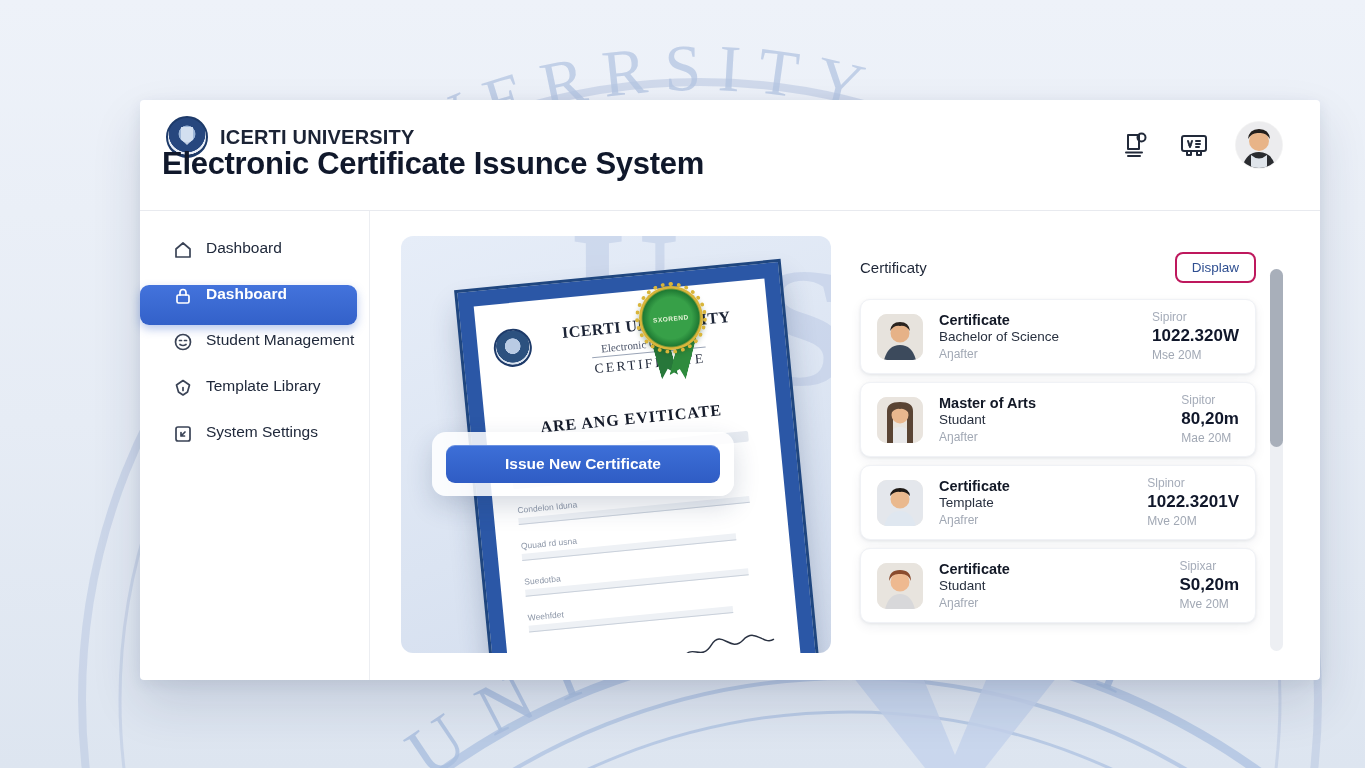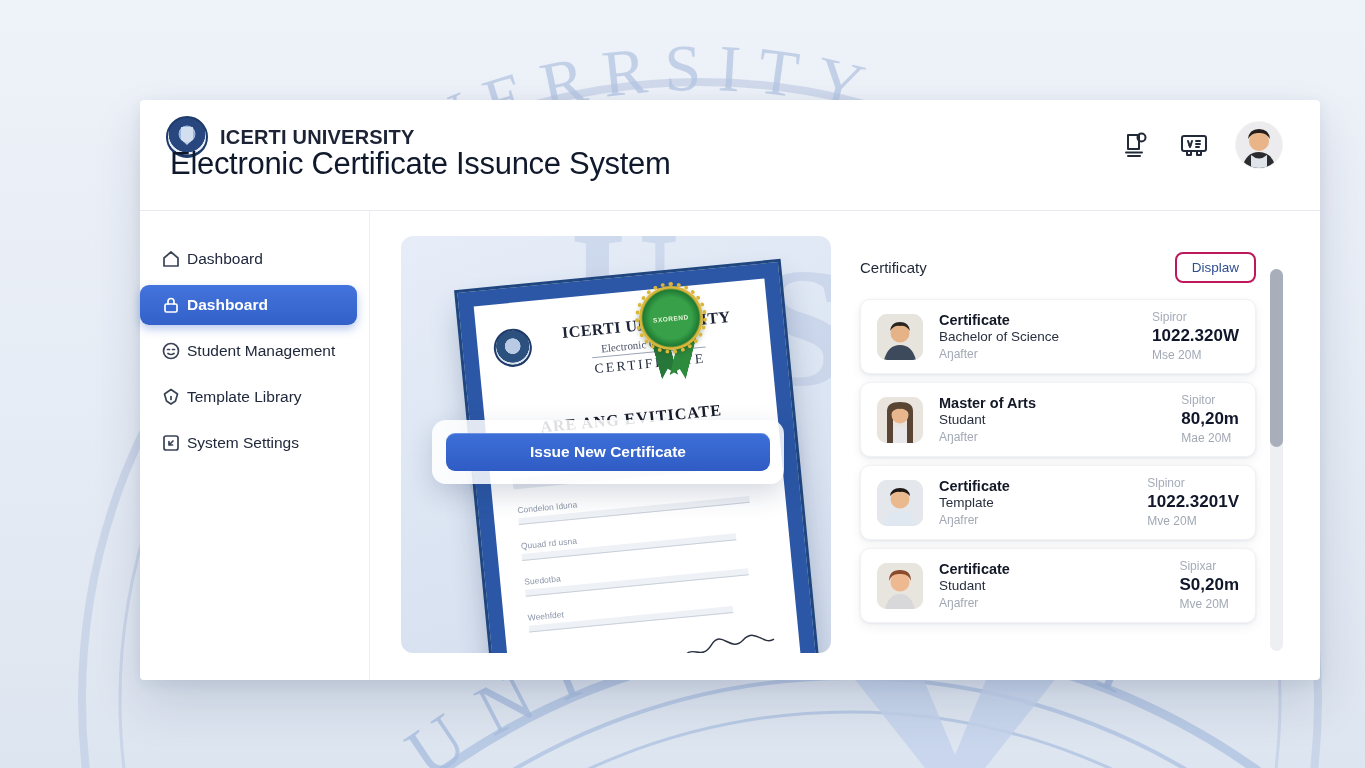--- a/index.html
+++ b/index.html
@@ -23,33 +23,33 @@
   .header { position:absolute; left:0; top:0; right:0; height:110px; }
   .brand-row { position:absolute; left:26px; top:16px; display:flex; align-items:center; gap:12px; }
   .logo-badge {
     width:42px; height:42px; border-radius:50%;
     background:radial-gradient(circle at 50% 42%, #9db6d8 0 28%, #27477e 30% 62%, #e8eef7 64% 70%, #203a66 72%);
     border:2px solid #1d3a69; position:relative;
   }
   .logo-badge::after{ content:""; position:absolute; left:13px; top:9px; width:12px; height:18px;
     background:#dce6f4; clip-path:polygon(0 0,100% 0,100% 70%,50% 100%,0 70%); opacity:.85;}
   .university-name { font-size:20px; font-weight:700; letter-spacing:.2px; color:#1b2335; }
-  .page-title { position:absolute; left:30px; top:46px; font-size:31px; font-weight:400; color:#10182b; letter-spacing:-.3px; }
+  .page-title { position:absolute; left:22px; top:46px; font-size:31px; font-weight:700; color:#10182b; letter-spacing:-.3px; }
   .header-actions { position:absolute; right:38px; top:22px; display:flex; align-items:center; gap:26px; }
   .hdr-icon { width:32px; height:32px; display:flex; align-items:center; justify-content:center; cursor:pointer; }
   .avatar-circle {
     width:46px; height:46px; border-radius:50%; overflow:hidden; background:#ececee;
     box-shadow:0 0 0 1px rgba(0,0,0,.05); cursor:pointer;
   }
   .header-divider { position:absolute; left:0; right:0; top:110px; height:1px; background:#e8eaef; }
 
   
   .sidebar { position:absolute; left:0; top:111px; width:230px; bottom:0; border-right:1px solid #eceef2; padding-top:28px; }
   .nav-item {
-    display:flex; align-items:center; gap:6px; height:40px; padding-left:20px;
+    display:flex; gap:13px; height:40px; padding-left:32px;
     margin:0 12px 6px 0; border-radius:9px; font-size:15.5px; color:#20293b; cursor:pointer;
   }
   .nav-item .nav-ic { width:21px; height:21px; flex:0 0 21px; display:flex; align-items:center; justify-content:center; }
   .nav-item.active {
     background:linear-gradient(180deg,#4373dc,#3361c9); color:#fff; font-weight:600;
     box-shadow:0 4px 10px rgba(51,97,201,.35);
   }
   svg.ic { stroke:#3a4356; stroke-width:1.7; fill:none; stroke-linecap:round; stroke-linejoin:round; }
   .nav-item.active svg.ic { stroke:#fff; }
 
@@ -97,21 +97,21 @@
   .rosette-medal {
     position:relative; width:64px; height:64px; border-radius:50%;
     background:radial-gradient(circle,#37a048 0 46%,#1f7a33 62%,#d9b53a 66% 100%);
     box-shadow:0 3px 6px rgba(20,60,20,.4); display:flex; align-items:center; justify-content:center;
   }
   .rosette-medal::before { content:""; position:absolute; inset:-4px; border-radius:50%;
     border:4px dotted #d9b53a; }
   .seal-text { color:#e7f3d9; font-size:6.5px; font-weight:700; letter-spacing:.5px; transform:rotate(-6deg); }
 
   .issue-bar {
-    position:absolute; left:31px; top:184px; width:352px; height:64px; z-index:4;
+    position:absolute; left:31px; top:196px; width:302px; height:64px; z-index:4;
     background:rgba(255,255,255,.86); border-radius:14px;
     box-shadow:0 10px 26px rgba(30,50,90,.18);
   }
   .issue-btn {
     position:absolute; left:14px; right:14px; top:13px; height:38px; border:none; cursor:pointer;
     background:linear-gradient(180deg,#3d6fd8,#2f5cc4); border-radius:9px;
     color:#fff; font-size:15.5px; font-weight:700; font-family:"Liberation Sans", sans-serif;
     box-shadow:inset 0 1px 0 rgba(255,255,255,.25);
   }
 

